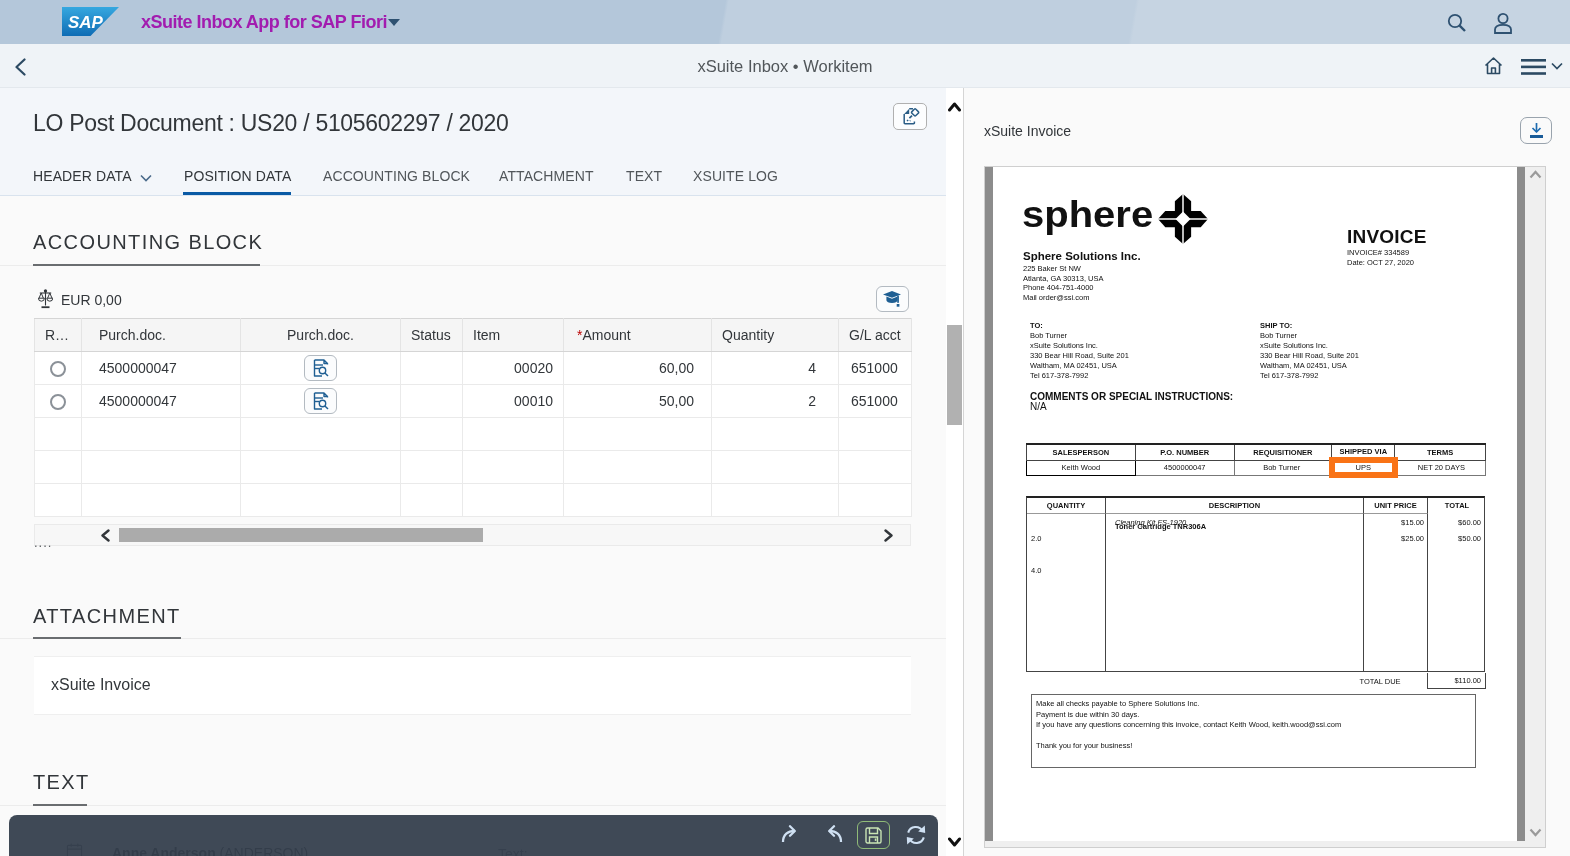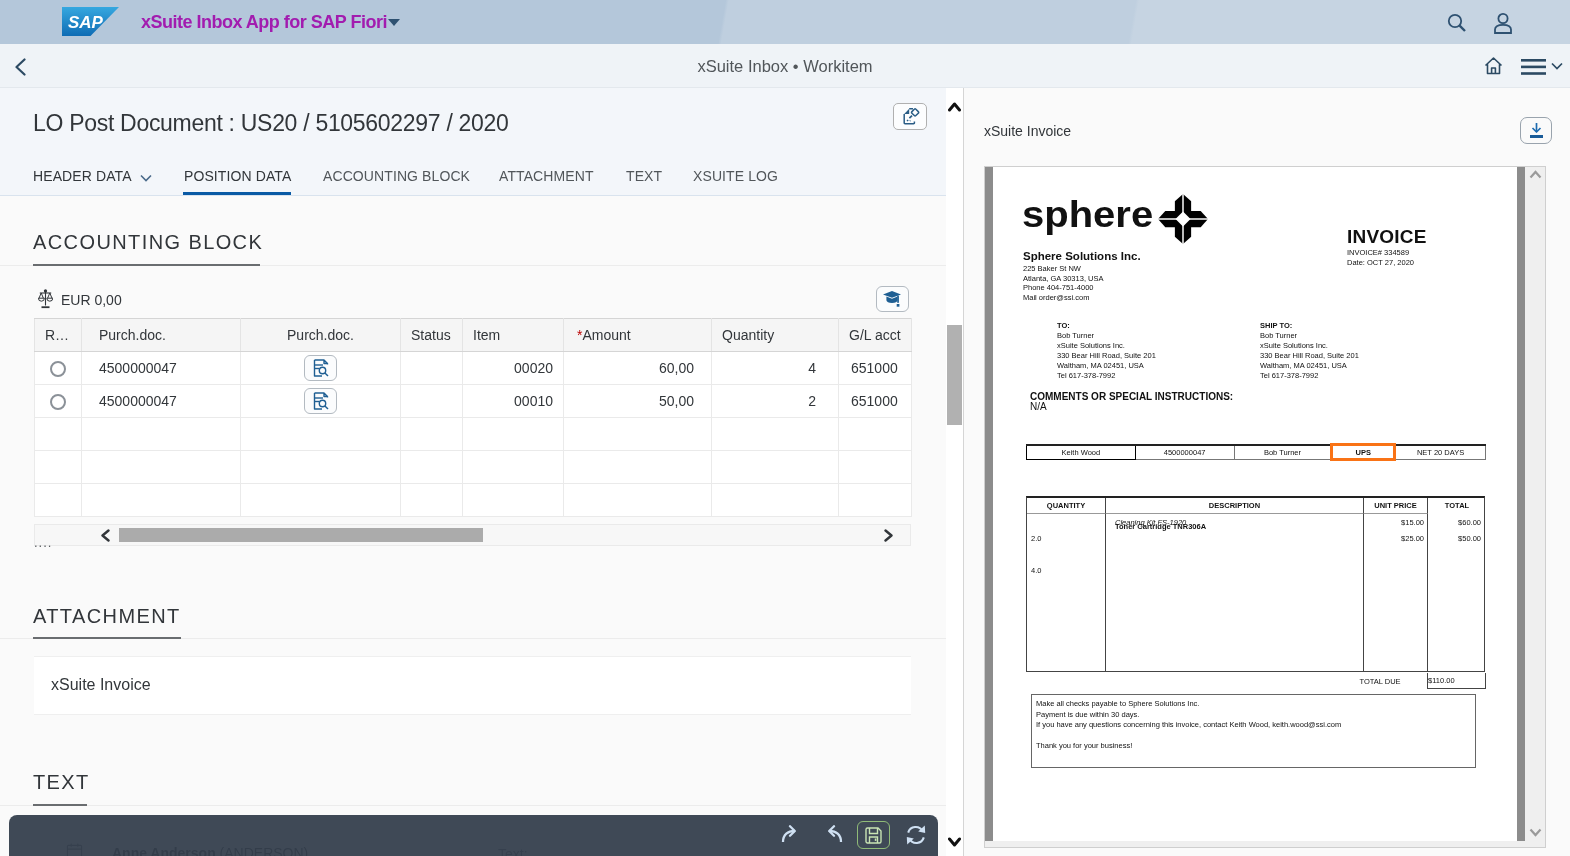--- a/index.html
+++ b/index.html
@@ -321,38 +321,45 @@
 <path fill="#000" d="M24,0 L16.2,7 L16.2,41 L24,48 L31.8,41 L31.8,7 Z"></path>
 <path fill="#000" d="M0,24 L7,16.2 L41,16.2 L48,24 L41,31.8 L7,31.8 Z"></path>
 <path fill="#fff" d="M24,16.8 L31.2,24 L24,31.2 L16.8,24 Z"></path>
 <rect fill="#fff" x="23.3" y="0" width="1.4" height="48"></rect>
 <rect fill="#fff" x="0" y="23.3" width="48" height="1.4"></rect>
 </svg>
 <div class="inv" style="left:1023px; top:250px; font-size:11.5px; font-weight:bold;">Sphere Solutions Inc.</div>
 <div class="inv" style="left:1023px; top:264px; font-size:7.5px; line-height:9.6px;">225 Baker St NW<br>Atlanta, GA 30313, USA<br>Phone 404-751-4000<br>Mail order@ssi.com</div>
 <div class="inv" style="left:1347px; top:226px; font-size:19px; font-weight:bold; letter-spacing:0.2px;">INVOICE</div>
 <div class="inv" style="left:1347px; top:248px; font-size:7.5px; line-height:9.5px;">INVOICE# 334589<br>Date: OCT 27, 2020</div>
-<div class="inv" style="left:1030px; top:321px; font-size:7.5px; line-height:9.9px;margin-left:27px;"><b>TO:</b><br>Bob Turner<br>xSuite Solutions Inc.<br>330 Bear Hill Road, Suite 201<br>Waltham, MA 02451, USA<br>Tel 617-378-7992</div>
+<div class="inv" style="left:1030px; top:321px; font-size:7.5px; line-height:9.9px;"><b>TO:</b><br>Bob Turner<br>xSuite Solutions Inc.<br>330 Bear Hill Road, Suite 201<br>Waltham, MA 02451, USA<br>Tel 617-378-7992</div>
 <div class="inv" style="left:1260px; top:321px; font-size:7.5px; line-height:9.9px;"><b>SHIP TO:</b><br>Bob Turner<br>xSuite Solutions Inc.<br>330 Bear Hill Road, Suite 201<br>Waltham, MA 02451, USA<br>Tel 617-378-7992</div>
 <div class="inv" style="left:1030px; top:392px; font-size:10px; line-height:9.9px;"><b>COMMENTS OR SPECIAL INSTRUCTIONS:</b><br>N/A</div>
 
 <table class="abs" id="itbl1" style="left:1026px; top:443px; width:460px; border-collapse:collapse; font-size:7.5px; color:#111; border:1px solid #444; border-top:2px solid #222;">
 <colgroup>
       <col style="width:109px">
       <col style="width:99px">
       <col style="width:98px">
       <col style="width:63px">
       <col style="width:91px">
     </colgroup>
 <tbody>
+      <tr style="height:16px;">
+        <th style="border:1px solid #444;">SALESPERSON</th>
+        <th style="border:1px solid #444;">P.O. NUMBER</th>
+        <th style="border:1px solid #444;">REQUISITIONER</th>
+        <th style="border:1px solid #444;">SHIPPED VIA</th>
+        <th style="border:1px solid #444;">TERMS</th>
+      </tr>
 <tr style="height:15px; text-align:center;">
         <td style="border:1px solid #000000;">Keith Wood</td>
         <td style="border:1px solid #777;">4500000047</td>
         <td style="border:1px solid #777;">Bob Turner</td>
-        <td style="border:3px solid #f97316;font-weight:bold;">UPS</td>
+        <td style="border:6px solid #f97316;">UPS</td>
         <td style="border:1px solid #777;">NET 20 DAYS</td>
       </tr>
 </tbody>
   </table>
 
 <div class="abs" id="itbl2" style="left:1026px; top:496px; width:459px; height:176px; border:1px solid #444; border-top:2px solid #222; font-size:7.5px; color:#111;">
 <div class="abs" style="left:0; top:0; width:79px; height:16px; border-right:1px solid #444; border-bottom:1px solid #999; text-align:center; line-height:16px; font-weight:bold;">QUANTITY</div>
 <div class="abs" style="left:79px; top:0; width:258px; height:16px; border-right:1px solid #444; border-bottom:1px solid #999; text-align:center; line-height:16px; font-weight:bold;">DESCRIPTION</div>
 <div class="abs" style="left:337px; top:0; width:64px; height:16px; border-right:1px solid #444; border-bottom:1px solid #999; text-align:center; line-height:16px; font-weight:bold;">UNIT PRICE</div>
 <div class="abs" style="left:401px; top:0; width:58px; height:16px; text-align:center; line-height:16px; font-weight:bold;">TOTAL</div>
@@ -362,14 +369,14 @@
 <div class="abs" style="left:4px; top:20px;margin-top:48px;">4.0</div>
 <div class="abs" style="left:88px; top:20px;font-style:italic;">Cleaning Kit FS-1920</div>
 <div class="abs" style="left:337px; top:20px; width:60px; text-align:right;">$15.00</div>
 <div class="abs" style="left:401px; top:20px; width:53px; text-align:right;">$60.00</div>
 <div class="abs" style="left:4px; top:36px;">2.0</div>
 <div class="abs" style="left:88px; top:24px;font-weight:bold;">Toner Cartridge TNR306A</div>
 <div class="abs" style="left:337px; top:36px; width:60px; text-align:right;">$25.00</div>
 <div class="abs" style="left:401px; top:36px; width:53px; text-align:right;">$50.00</div>
 </div>
 <div class="inv" style="left:1340px; top:677px; width:80px; text-align:center; font-size:7.5px;">TOTAL DUE</div>
-<div class="abs" style="left:1427px; top:673px; width:59px; height:16px; border:1px solid #444; border-top:none; font-size:7.5px; color:#111; line-height:16px; padding-right:4px;">$110.00</div>
+<div class="abs" style="left:1427px; top:673px; width:59px; height:16px; border:1px solid #444; border-top:none; font-size:7.5px; color:#111; text-align:right; line-height:16px; padding-right:4px;">$110.00</div>
 <div class="abs" style="left:1031px; top:694px; width:445px; height:74px; border:1px solid #666; font-size:7.5px; color:#111; padding:4px 0 0 4px; line-height:10.6px;">Make all checks payable to Sphere Solutions Inc.<br>Payment is due within 30 days.<br>If you have any questions concerning this invoice, contact Keith Wood, keith.wood@ssi.com<br><br>Thank you for your business!</div>
 
 </body></html>

